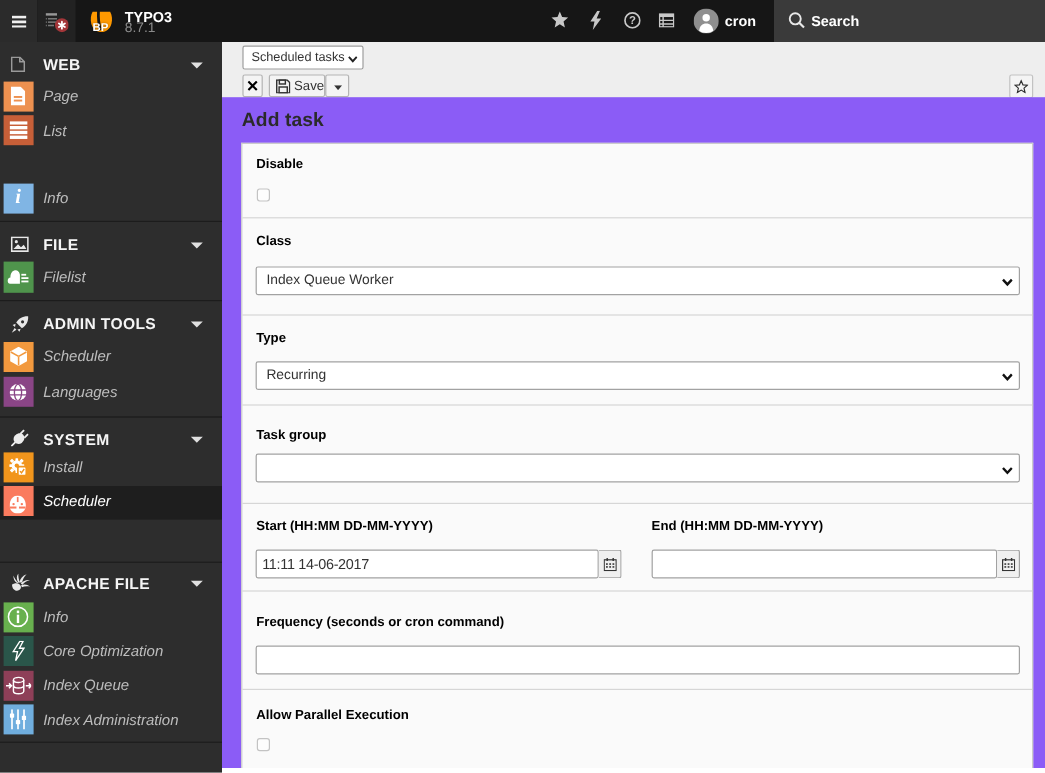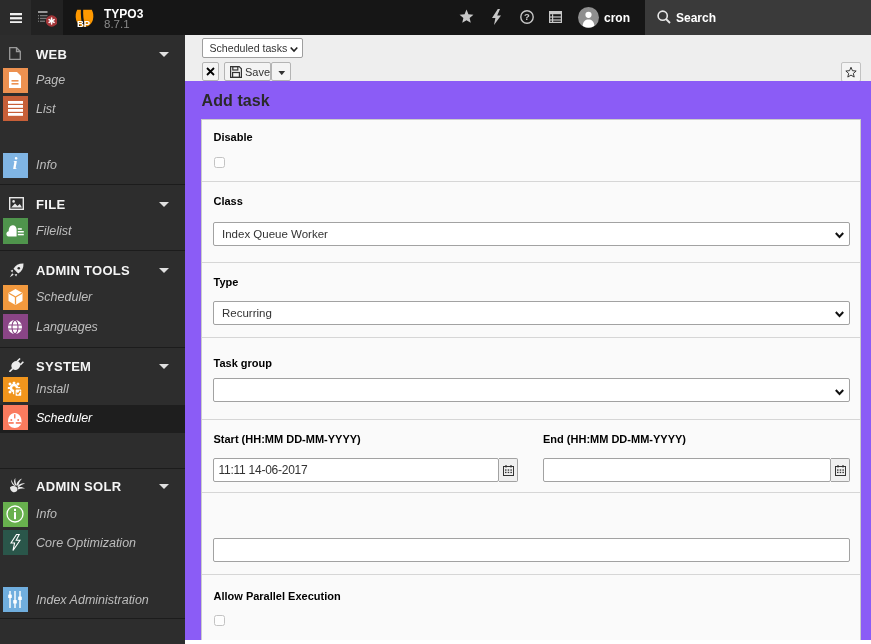--- a/index.html
+++ b/index.html
@@ -274,40 +274,52 @@
       <svg class="hicon" style="top:5px" width="16" height="16" viewBox="0 0 16 16">
         <g fill="#e8e8e8">
           <path d="M7.2 7.5 C7.8 4.2 9.8 1.8 13.2 0.6 C11.2 2.6 9.9 4.9 9.4 7.5 Z"></path>
           <path d="M8.3 8.3 C10.5 5.8 13.2 4.8 16 5.4 C13.4 6.2 11.3 7.4 9.8 9.2 Z"></path>
           <path d="M6.3 7.6 C4.6 4.8 4.6 2.3 6.3 0 C6.2 2.7 6.6 5.1 7.6 7.2 Z"></path>
           <path d="M8.6 9.5 C11.5 8.6 14 9 16 10.8 C13.4 10.4 11.1 10.6 9.2 11.4 Z"></path>
           <path d="M5.4 8.1 C3.1 6.5 2 4.4 2.2 1.6 C3.2 4.1 4.5 6.1 6.2 7.6 Z"></path>
           <path d="M1 9.3 C2.8 7.8 5.7 7.6 7.4 9 C8.5 9.9 8.8 11.3 8.2 12.5 C7.4 14 5.5 14.6 3.8 14 C2.2 13.4 1.1 11.7 1 9.3 Z"></path>
         </g>
       </svg>
-      <span class="htxt">ADMIN SOLR</span>
+      <span class="htxt">APACHE FILE</span>
         <span class="caret"></span>
     </div>
     <div class="mm-item" style="top:465.3px">
       <div class="sq" style="background:#68b04e">
         <svg class="abs" style="left:3.5px;top:3.5px" width="18" height="18" viewBox="0 0 18 18">
           <circle cx="9" cy="9" r="8" fill="none" stroke="#fff" stroke-width="1.3"></circle>
           <rect x="8" y="7.2" width="2" height="7" fill="#fff"></rect>
           <rect x="8" y="3.8" width="2" height="2.2" fill="#fff"></rect>
         </svg>
       </div>
       <span class="itxt">Info</span>
     </div>
     <div class="mm-item" style="top:493.7px">
       <div class="sq" style="background:#2a564a">
         <svg class="abs" style="left:7px;top:4px" width="11" height="17" viewBox="0 0 11 17">
           <path d="M6.5 0.5 L1 9 H4.6 L3 16.5 L10 6.2 H6.2 L9.2 0.5 Z" fill="none" stroke="#fff" stroke-width="1.1"></path>
         </svg>
       </div>
       <span class="itxt">Core Optimization</span>
+    </div>
+    <div class="mm-item" style="top:522.1px">
+      <div class="sq" style="background:#8e3f58">
+        <svg class="abs" style="left:2px;top:4px" width="21" height="17" viewBox="0 0 21 17">
+          <path d="M0 8.5 H4 M2.5 6.5 L4.5 8.5 L2.5 10.5" stroke="#fff" stroke-width="1.3" fill="none"></path>
+          <path d="M16.5 8.5 H20.5 M19 6.5 L21 8.5 L19 10.5" stroke="#fff" stroke-width="1.3" fill="none"></path>
+          <ellipse cx="10.5" cy="3.6" rx="4.3" ry="2.1" fill="none" stroke="#fff" stroke-width="1.2"></ellipse>
+          <path d="M6.2 3.6 V13 C6.2 14.2 8.1 15.1 10.5 15.1 C12.9 15.1 14.8 14.2 14.8 13 V3.6" fill="none" stroke="#fff" stroke-width="1.2"></path>
+          <path d="M6.2 8.3 C6.2 9.5 8.1 10.4 10.5 10.4 C12.9 10.4 14.8 9.5 14.8 8.3" fill="none" stroke="#fff" stroke-width="1.2"></path>
+        </svg>
+      </div>
+      <span class="itxt">Index Queue</span>
     </div>
     <div class="mm-item" style="top:550.5px">
       <div class="sq" style="background:#70aede">
         <svg class="abs" style="left:5.5px;top:4px" width="14" height="17" viewBox="0 0 14 17">
           <g stroke="#fff" stroke-width="1.4">
             <line x1="2" y1="0" x2="2" y2="17"></line>
             <line x1="7" y1="0" x2="7" y2="17"></line>
             <line x1="12" y1="0" x2="12" y2="17"></line>
           </g>
           <g fill="#fff">
@@ -414,20 +426,21 @@
               <rect x="4.7" y="4.4" width="1.5" height="1.3"></rect>
               <rect x="7.4" y="4.4" width="1.5" height="1.3"></rect>
             <rect x="2" y="6.8" width="1.5" height="1.3"></rect>
               <rect x="4.7" y="6.8" width="1.5" height="1.3"></rect>
               <rect x="7.4" y="6.8" width="1.5" height="1.3"></rect>
           </g>
         </svg>
       </div>
       <div class="sec-div" style="top:372.5px"></div>
 
+      <div class="flabel" style="left:11.5px;top:393px">Frequency (seconds or cron command)</div>
       <div class="finput" style="left:11px;top:418px;width:637px"></div>
       <div class="sec-div" style="top:454px"></div>
 
       <div class="flabel" style="left:11.5px;top:470px">Allow Parallel Execution</div>
       <div class="fcheck" style="left:11.5px;top:495px"></div>
     </div>
   </div>
 
 </div>
 

